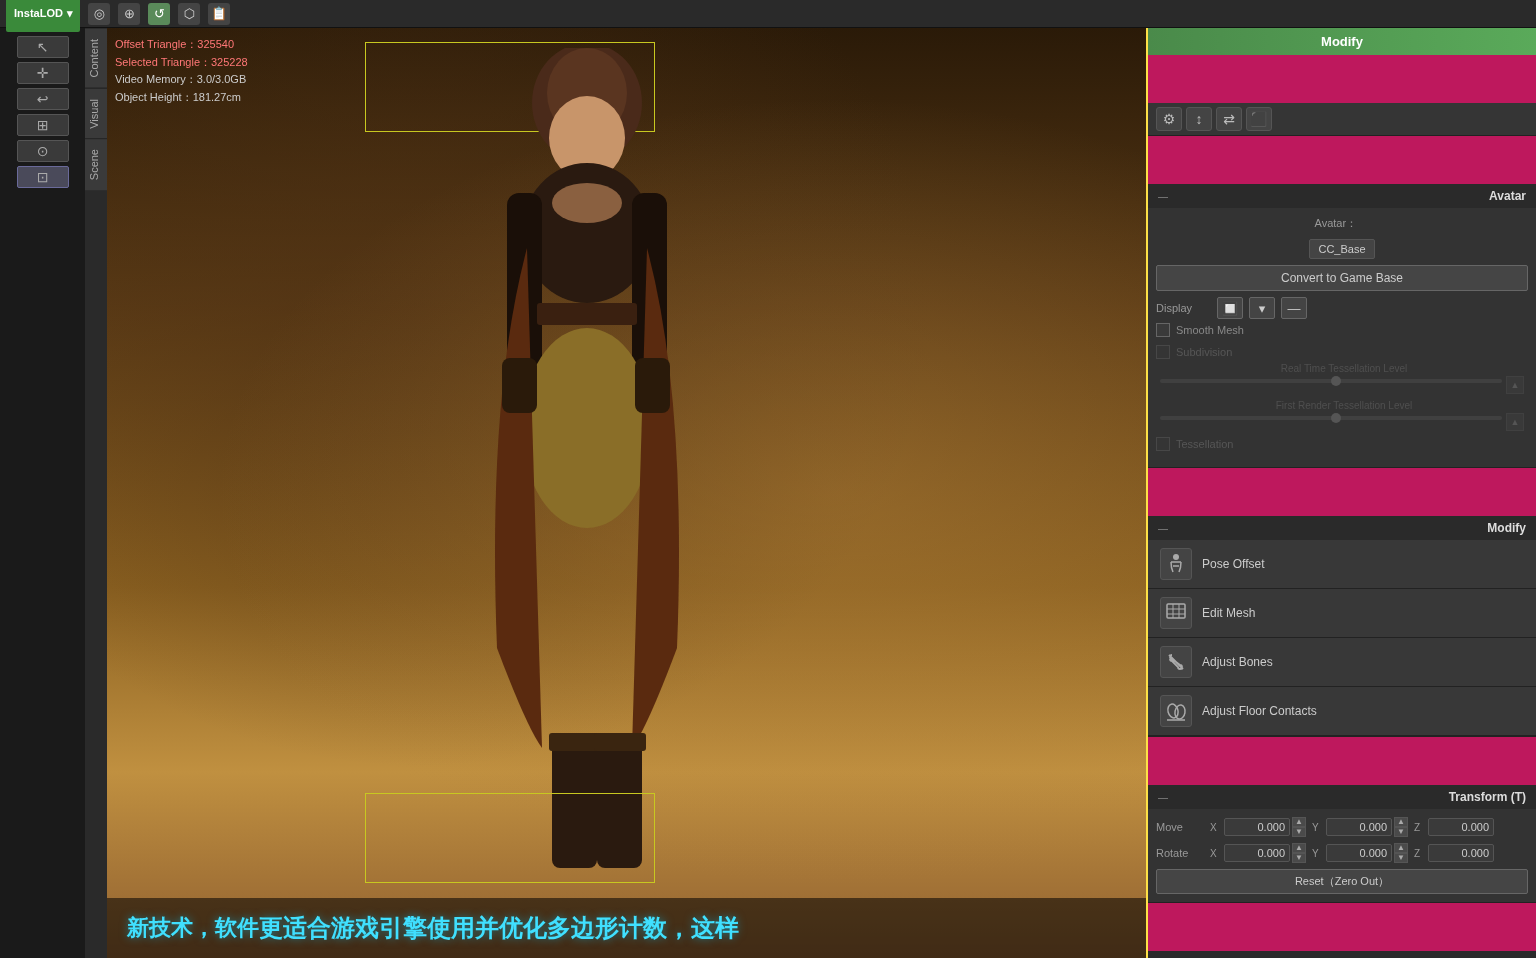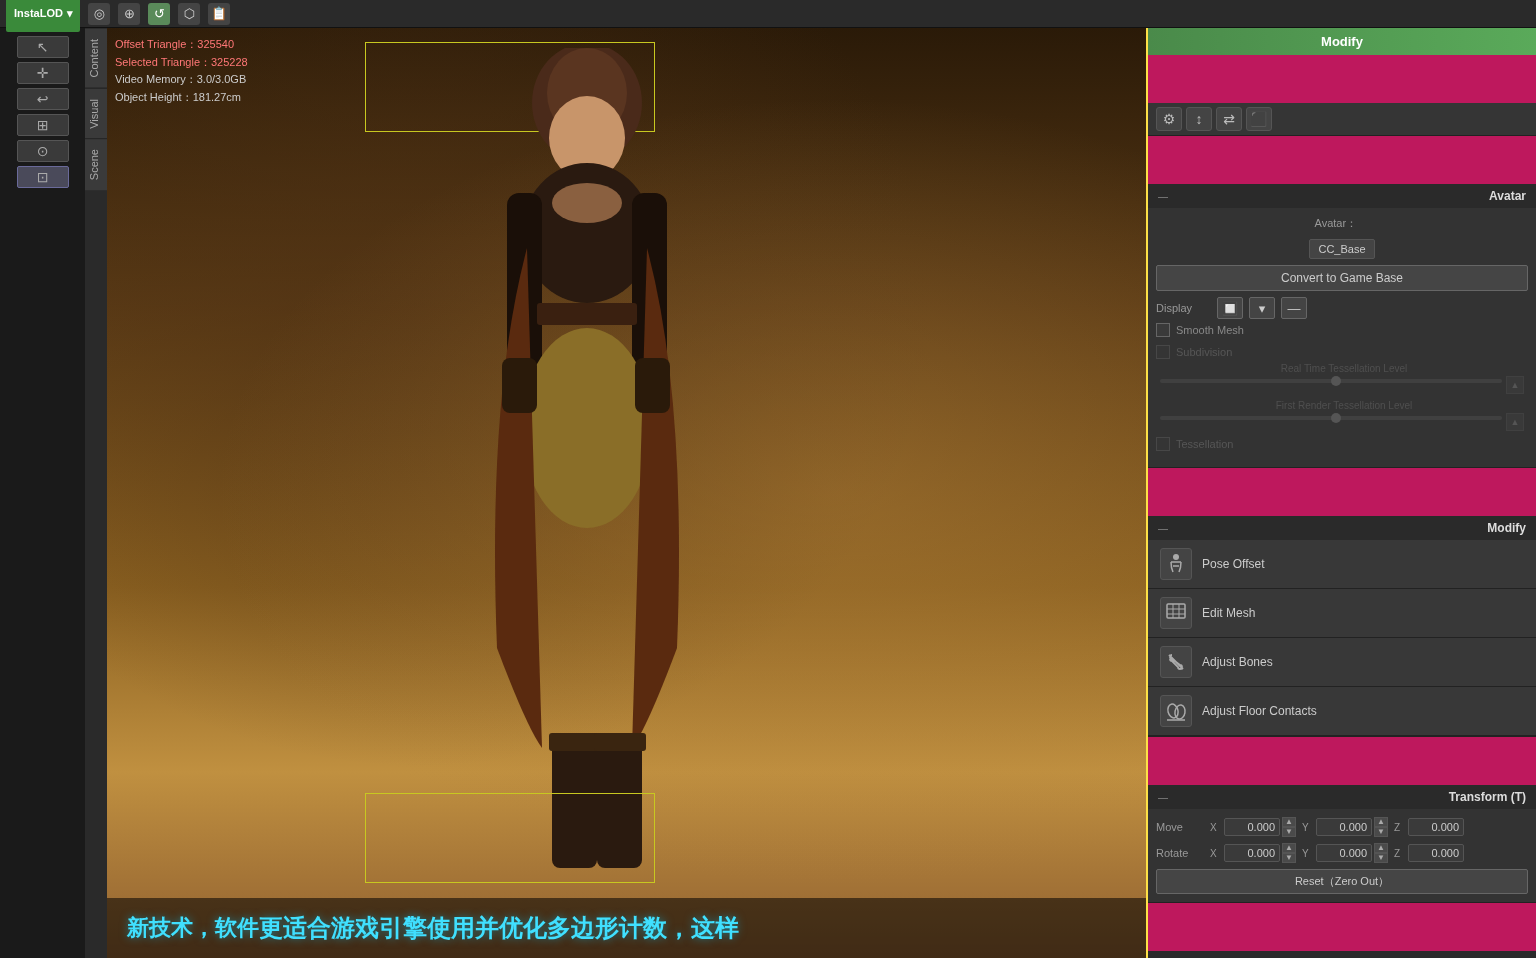--- a/index.html
+++ b/index.html
@@ -329,21 +329,21 @@
       margin-bottom: 6px;
     }
     .transform-label { color: #999; font-size: 11px; width: 48px; }
     .transform-field {
       display: flex;
       align-items: center;
       gap: 2px;
     }
     .axis-label { color: #999; font-size: 10px; width: 12px; }
     .num-input {
-      width: 56px;
+      width: 66px;
       background: #3a3a3a;
       border: 1px solid #555;
       color: #ccc;
       font-size: 11px;
       padding: 2px 4px;
       text-align: right;
       border-radius: 2px;
     }
     .num-spin {
       display: flex;

